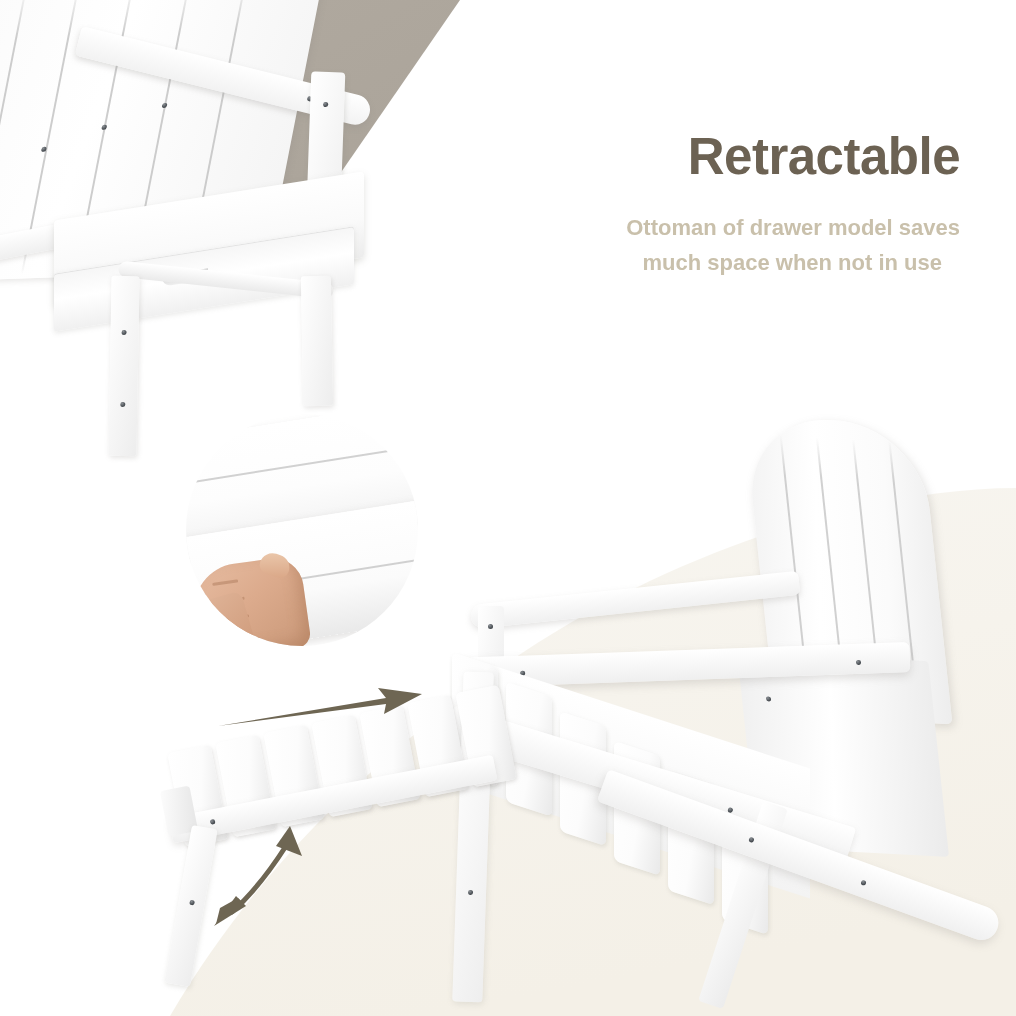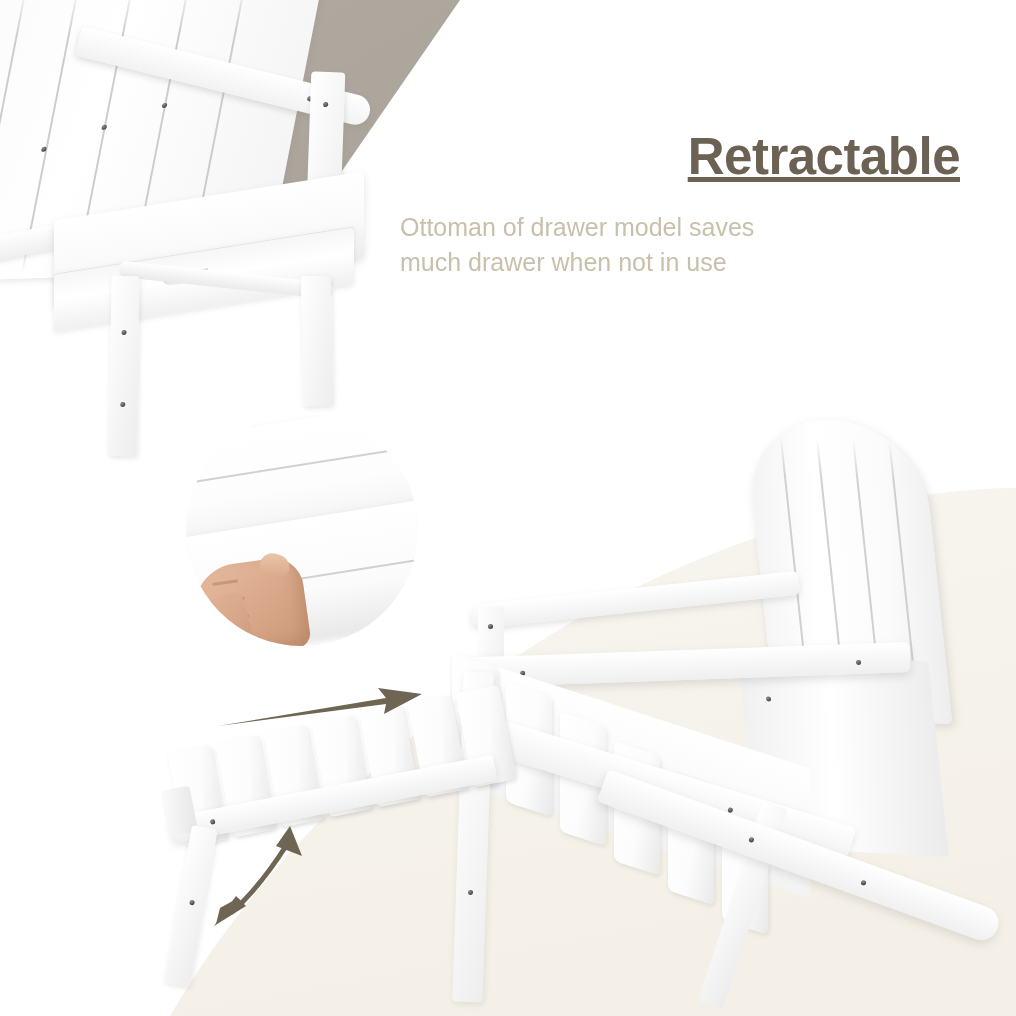--- a/index.html
+++ b/index.html
@@ -21,22 +21,22 @@
     position:absolute;left:400px;top:128px;width:560px;
     text-align:right;
   }
   .headline{
     font-size:51px;line-height:58px;font-weight:bold;
     color:#6C6253;letter-spacing:-0.5px;
     margin:0;white-space:nowrap;
   }
   .headline .l2{display:block;}
   .subcopy{
-    margin:24px 0 0 0;text-align:left;
-    font-size:25px;line-height:35px;font-weight:normal;
+    margin:24px 0 0 0;text-align:right;
+    font-size:22px;line-height:35px;font-weight:bold;
     color:#C9C0AB;letter-spacing:0px;
   }
   .subcopy span{display:block;white-space:nowrap;}
   .sub2{padding-right:18px;}
 
   
   .photo{position:absolute;}
   .part{position:absolute;background:#ffffff;}
   .screw{
     position:absolute;width:5px;height:5px;border-radius:50%;
@@ -376,22 +376,22 @@
   </svg>
 
   <svg class="anno" id="arrow-fold" viewBox="0 0 132 118">
     <path d="M26,100 C44,84 62,62 80,34" stroke="#6E6653" stroke-width="5" fill="none" stroke-linecap="round"></path>
     <polygon points="84,14 96,44 70,34" fill="#6E6653"></polygon>
     <polygon points="10,112 38,92 32,86 14,96" fill="#6E6653"></polygon>
     <polygon points="8,114 40,94 30,84" fill="#6E6653"></polygon>
   </svg>
 
   <div class="copy">
-    <h1 class="headline" style="color: rgb(108, 98, 83); text-decoration: underline;">
+    <h1 class="headline" style="color: rgb(108, 98, 83);">
       <span class="l1">Retractable</span>
     </h1>
     <p class="subcopy" style="color: rgb(201, 192, 171);">
       <span class="sub1">Ottoman of drawer model saves</span>
-      <span class="sub2">much drawer when not in use</span>
+      <span class="sub2">much space when not in use</span>
     </p>
   </div>
 
 </div>
 
 </body></html>

